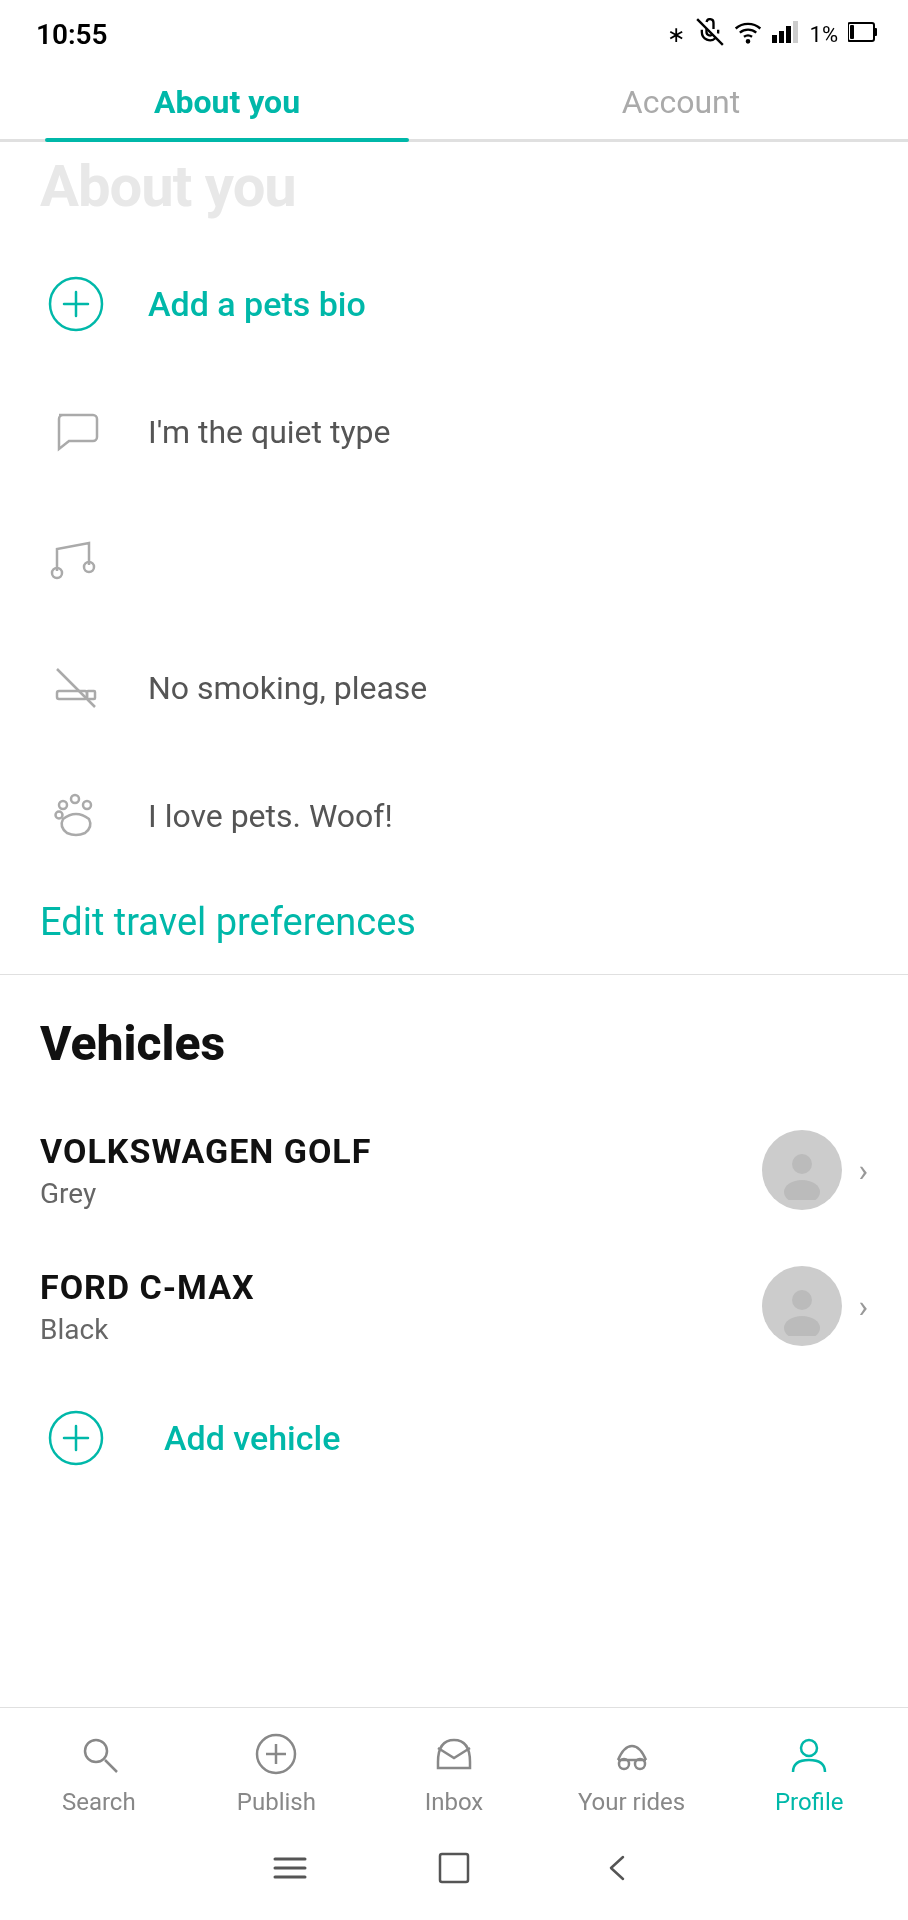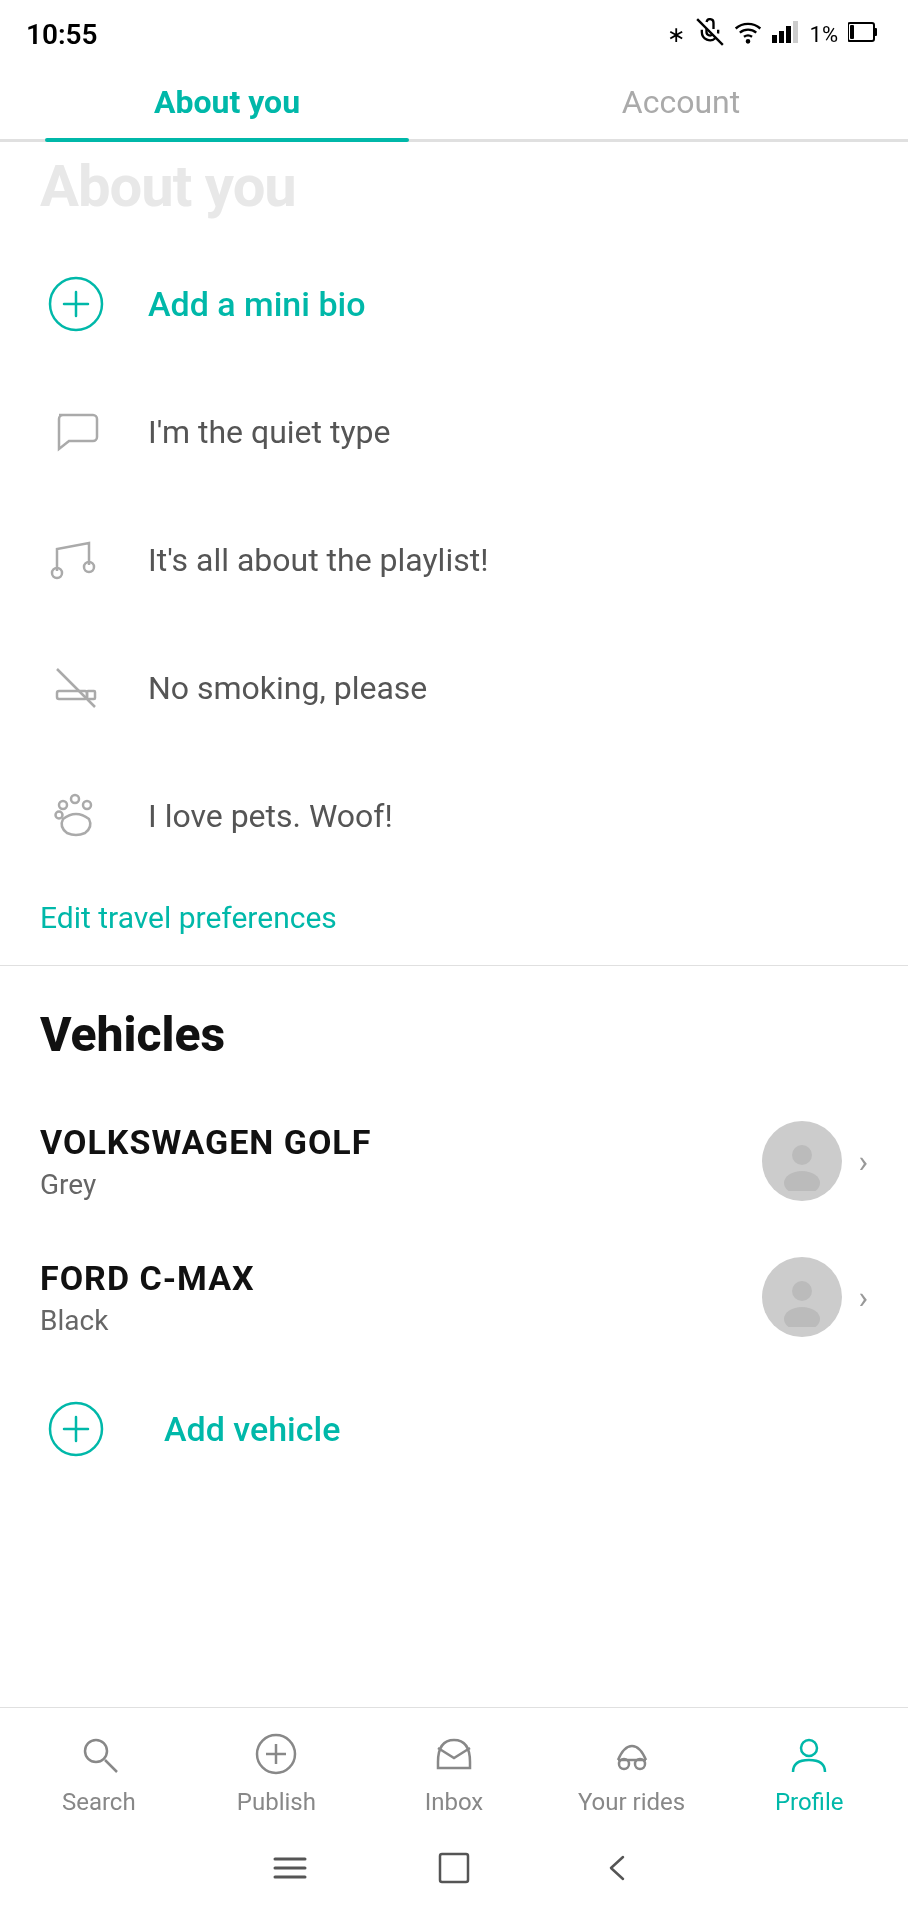--- a/index.html
+++ b/index.html
@@ -11,21 +11,21 @@
       min-height: 1920px;
       position: relative;
       overflow-x: hidden;
     }
 
     
     .status-bar {
       display: flex;
       justify-content: space-between;
       align-items: center;
-      padding: 18px 30px 10px 26px;
+      padding: 18px 30px 10px 36px;
       background: #fff;
     }
     .status-time {
       font-size: 28px;
       font-weight: 600;
       color: #000;
     }
     .status-icons {
       display: flex;
       align-items: center;
@@ -122,21 +122,21 @@
       flex-shrink: 0;
     }
     .add-bio-text {
       font-size: 34px;
       color: #00b8a9;
       font-weight: 500;
     }
 
     
     .edit-prefs {
-      font-size: 30px;
+      font-size: 38px;
       color: #00b8a9;
       padding: 20px 0 30px;
       cursor: pointer;
     }
 
     
     .divider {
       height: 1px;
       background: #e0e0e0;
       margin: 0 -40px;
@@ -325,41 +325,40 @@
 <div class="content">
 
   <div class="add-bio-item">
     <div class="add-bio-icon">
       <svg width="56" height="56" viewBox="0 0 56 56" fill="none">
         <circle cx="28" cy="28" r="26" stroke="#00b8a9" stroke-width="2.5"></circle>
         <line x1="28" y1="16" x2="28" y2="40" stroke="#00b8a9" stroke-width="2.5" stroke-linecap="round"></line>
         <line x1="16" y1="28" x2="40" y2="28" stroke="#00b8a9" stroke-width="2.5" stroke-linecap="round"></line>
       </svg>
     </div>
-    <span class="add-bio-text">Add a mini bio</span>
+    <span class="add-bio-text">Add a pets bio</span>
   </div>
 
   <div class="pref-item">
     <div class="pref-icon">
       <svg width="54" height="54" viewBox="0 0 54 54" fill="none" stroke="#aaa" stroke-width="2.5">
         <path d="M10 10 h34 a4 4 0 0 1 4 4 v18 a4 4 0 0 1-4 4 H20 l-10 8 V14 a4 4 0 0 1 4-4z"></path>
       </svg>
     </div>
     <span class="pref-text">I'm the quiet type</span>
   </div>
 
   <div class="pref-item">
     <div class="pref-icon">
       <svg width="54" height="54" viewBox="0 0 54 54" fill="none" stroke="#aaa" stroke-width="2.5">
         <path d="M8 38 L8 16 L40 10 L40 32"></path>
         <circle cx="8" cy="40" r="5" fill="none"></circle>
         <circle cx="40" cy="34" r="5" fill="none"></circle>
       </svg>
     </div>
-    <span class="pref-text">It's all about the playlist!</span>
   </div>
 
   <div class="pref-item">
     <div class="pref-icon">
       <svg width="54" height="54" viewBox="0 0 54 54" fill="none" stroke="#aaa" stroke-width="2.5">
 
         <rect x="8" y="30" width="30" height="8" rx="2"></rect>
         <rect x="38" y="30" width="8" height="8" rx="1"></rect>
 
         <line x1="8" y1="8" x2="46" y2="46" stroke="#aaa" stroke-width="2.5"></line>

